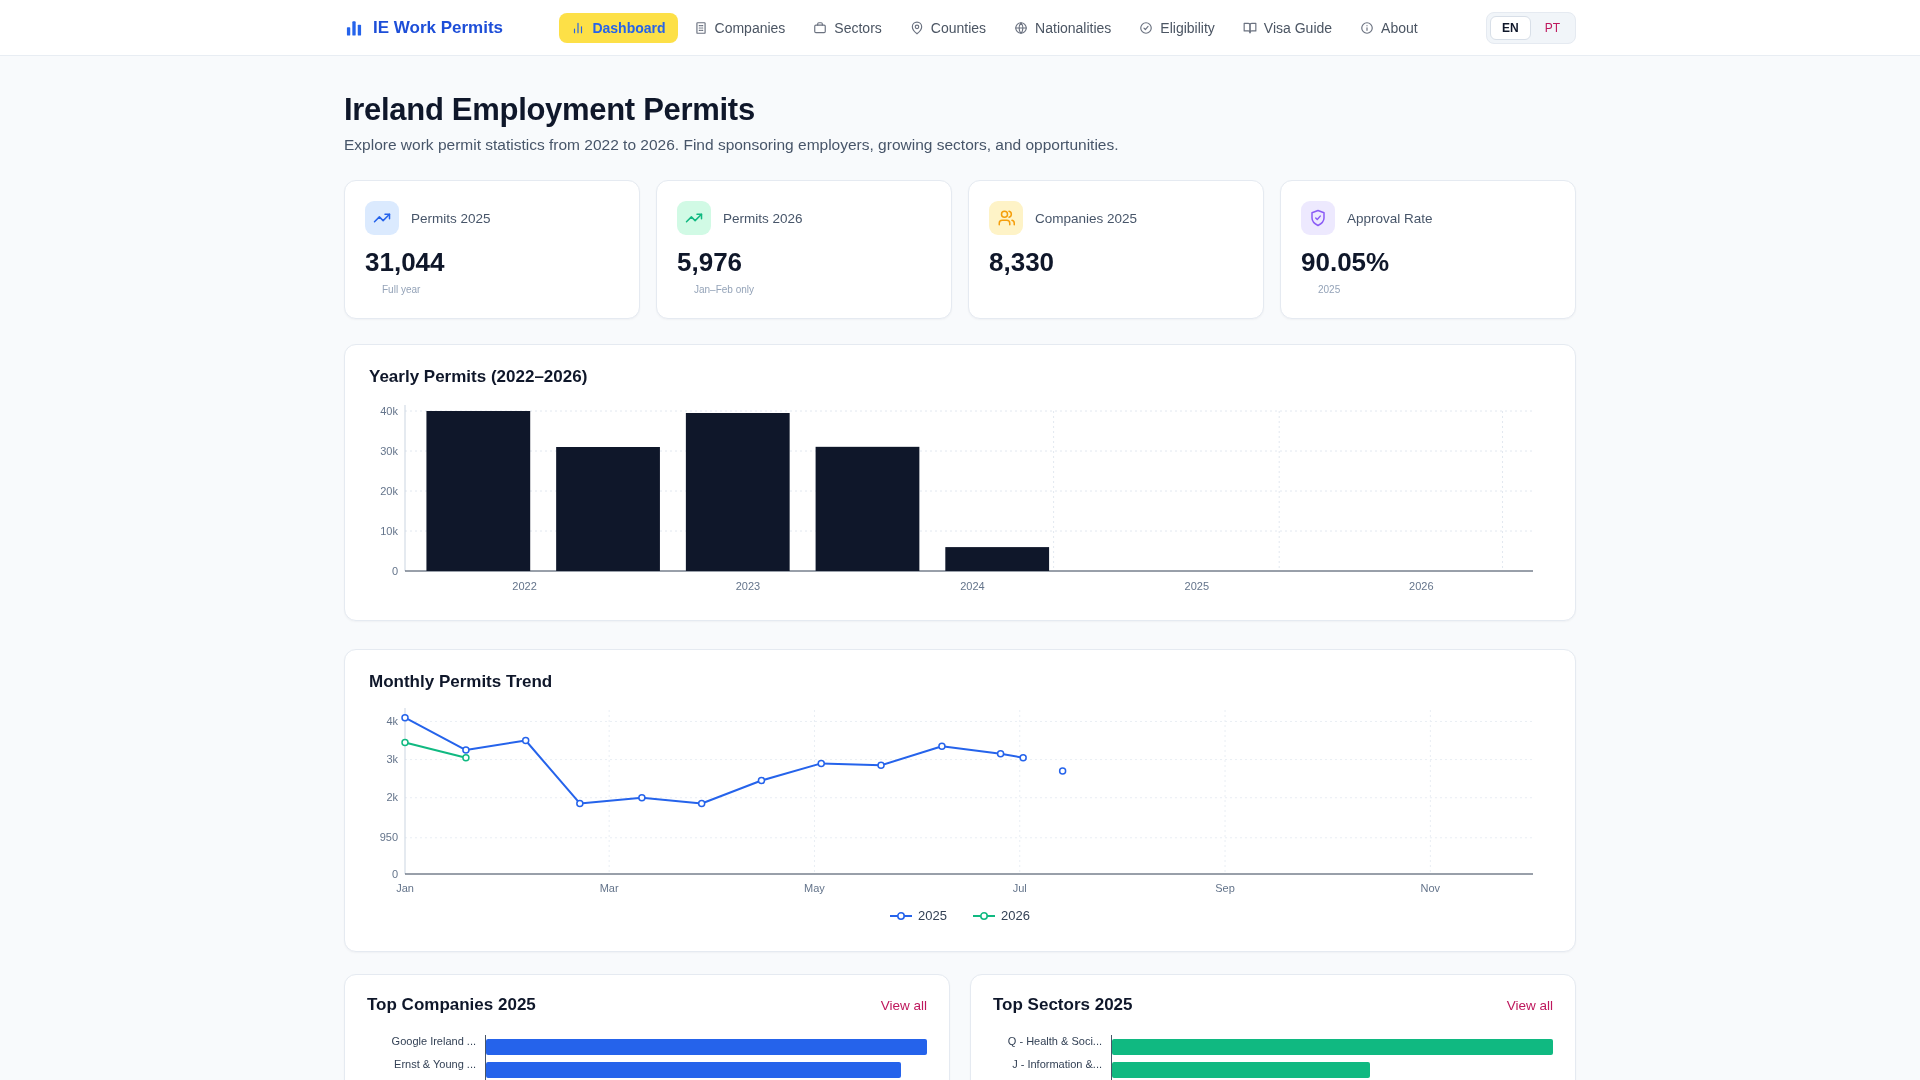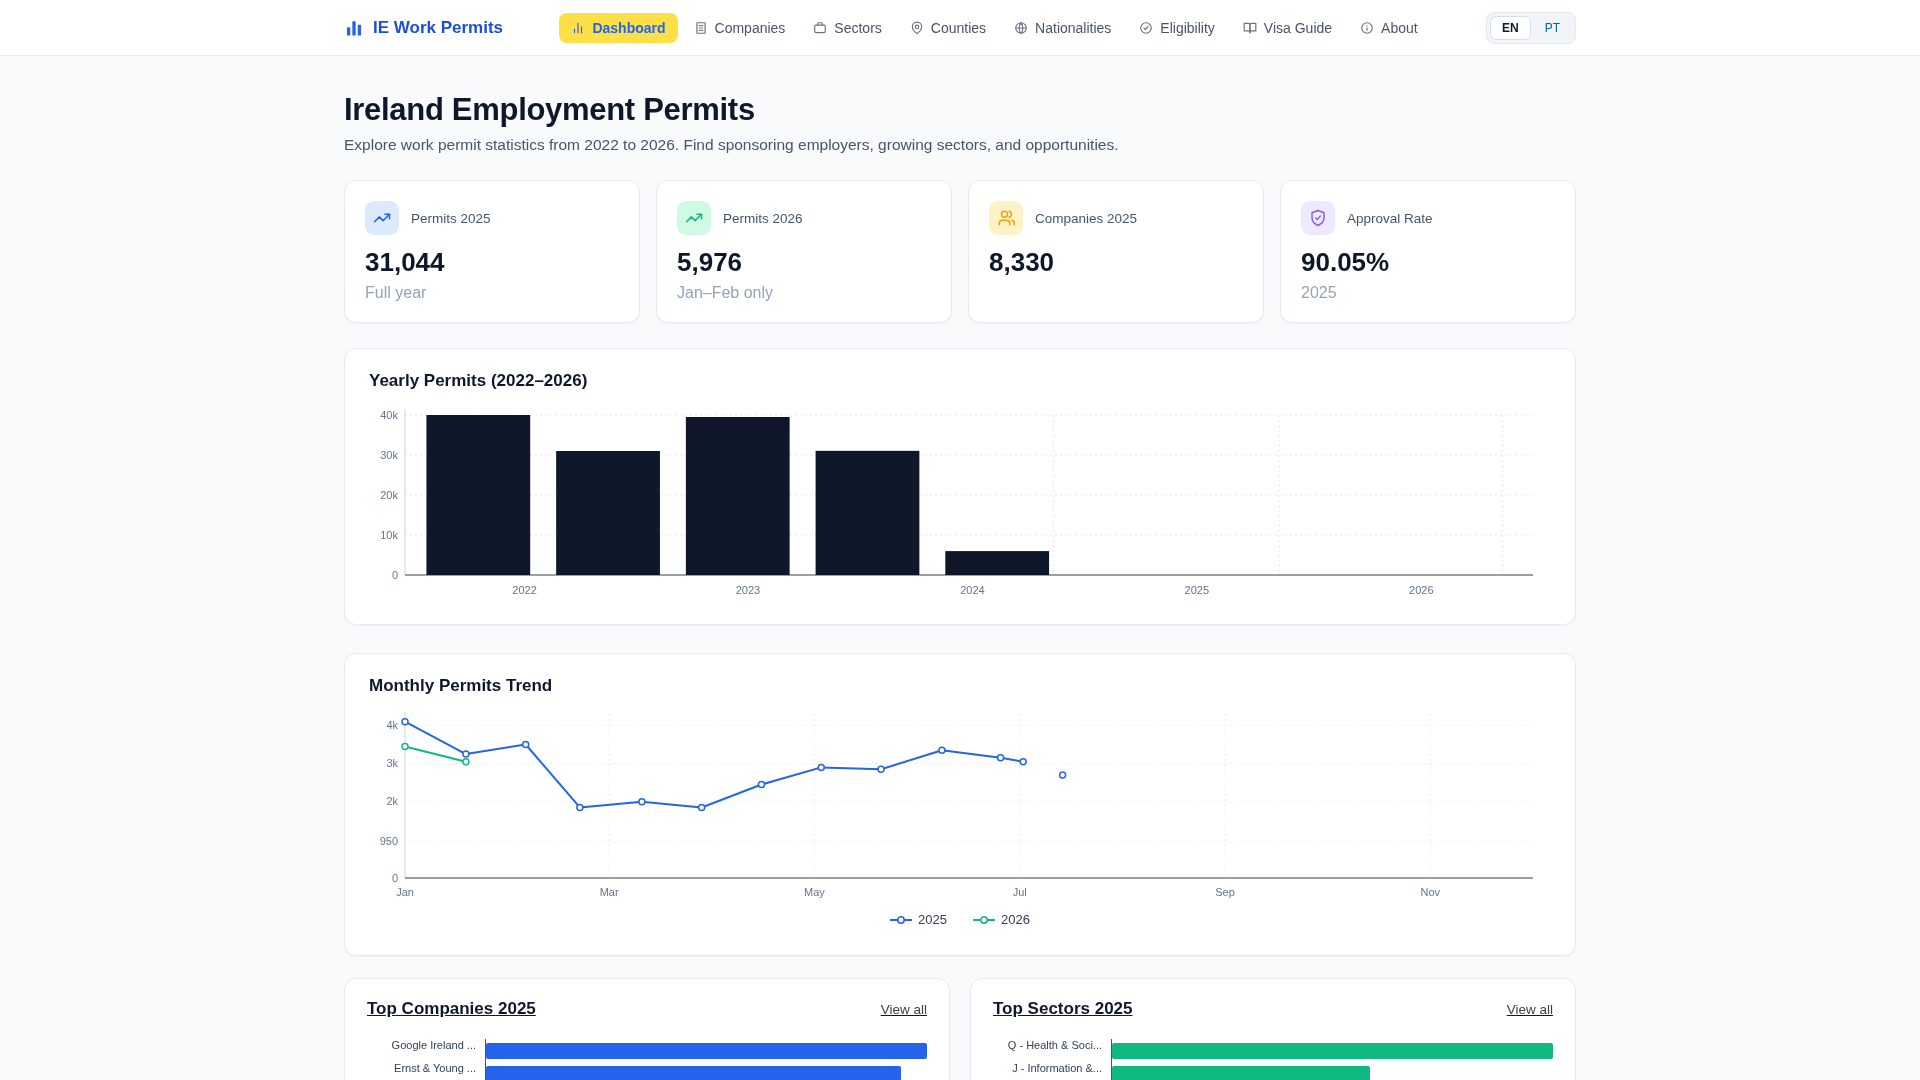--- a/index.html
+++ b/index.html
@@ -12,54 +12,54 @@
   .header { height:56px; background:#ffffff; border-bottom:1px solid #e8edf3; display:flex; align-items:center; }
   .header-inner { width:1232px; margin:0 auto; display:flex; align-items:center; justify-content:space-between; }
   .brand { display:flex; align-items:center; gap:9px; color:#1d4ed8; font-weight:bold; font-size:17px; cursor:pointer; }
   .brand svg { display:block; }
   .nav { display:flex; align-items:center; gap:4px; }
   .nav-item { display:flex; align-items:center; gap:7px; padding:7px 12px; border-radius:8px; font-size:14px; color:#4b5563; cursor:pointer; white-space:nowrap; }
   .nav-item .nicon { display:flex; color:#6b7280; }
   .nav-item.active { background:#fde047; color:#2563eb; font-weight:bold; }
   .nav-item.active .nicon { color:#2563eb; }
   .lang { display:flex; align-items:center; background:#f1f5f9; border:1px solid #e5eaf1; border-radius:8px; padding:3px; gap:2px; }
-  .lang-btn { font-family:inherit; font-size:12px; padding:4px 11px; border-radius:6px; border:1px solid transparent; background:transparent; color:#0369a1; cursor:pointer; }
+  .lang-btn { font-family:inherit; font-size:12px; padding:4px 11px; border-radius:6px; border:1px solid transparent; background:transparent; color:#be185d; cursor:pointer; }
   .lang-btn.active { background:#ffffff; border-color:#d8dfe8; color:#0f172a; font-weight:bold; }
 
   
   .hero { padding-top:36px; }
   .hero h1 { font-size:31px; font-weight:bold; color:#0f172a; letter-spacing:-0.3px; }
   .hero .subtitle { margin-top:8px; font-size:15.5px; color:#475569; }
 
   
   .stats-grid { margin-top:26px; display:grid; grid-template-columns:repeat(4,1fr); gap:16px; }
   .card { background:#ffffff; border:1px solid #e5eaf1; border-radius:12px; box-shadow:0 1px 2px rgba(15,23,42,.04); }
   .stat-card { padding:20px; }
   .stat-head { display:flex; align-items:center; gap:12px; }
   .icon-box { width:34px; height:34px; border-radius:9px; display:flex; align-items:center; justify-content:center; flex:0 0 auto; }
   .icon-box svg { width:18px; height:18px; }
   .stat-label { font-size:13.5px; color:#475569; }
   .stat-value { margin-top:12px; font-size:26px; font-weight:bold; color:#0f172a; }
-  .stat-note { margin-top:6px; font-size:16px; color:#94a3b8; min-height:14px; }
+  .stat-note { margin-top:6px; font-size:10px; color:#94a3b8; min-height:14px;margin-left:17px; }
 
   
   .chart-card { margin-top:25px; padding:22px 24px 18px; }
   .chart-card.monthly { margin-top:28px; padding-bottom:28px; }
   .chart-card h2 { font-size:17px; font-weight:bold; color:#0f172a; }
   .chart-svg { display:block; margin-top:10px; }
   .legend { display:flex; justify-content:center; align-items:center; gap:26px; margin-top:6px; font-size:13px; color:#334155; }
   .legend-item { display:flex; align-items:center; gap:6px; cursor:pointer; }
   .lmark { display:flex; }
 
   
   .bottom-grid { margin-top:22px; display:grid; grid-template-columns:1fr 1fr; gap:20px; align-items:start; }
   .list-card { padding:20px 22px; }
-  .list-head { display:flex; align-items:center; justify-content:space-between;text-decoration:underline; }
+  .list-head { display:flex; align-items:center; justify-content:space-between; }
   .list-head h2 { font-size:17px; font-weight:bold; }
-  .view-all { font-size:13.5px; color:#404040; cursor:pointer; text-decoration:none; }
+  .view-all { font-size:13.5px; color:#be185d; cursor:pointer; text-decoration:none; }
   .hrows { margin-top:20px; }
   .hrow { display:flex; align-items:flex-start; height:23px; }
   .hlabel { width:118px; flex:0 0 auto; text-align:right; padding-right:9px; font-size:11px; color:#334155; white-space:nowrap; overflow:hidden; }
   .htrack { flex:1; border-left:1.5px solid #475569; padding:3.5px 0; }
   .hbar { height:16px; border-radius:2px; }
 </style>
 </head>
 <body>
 
 <header class="header">

